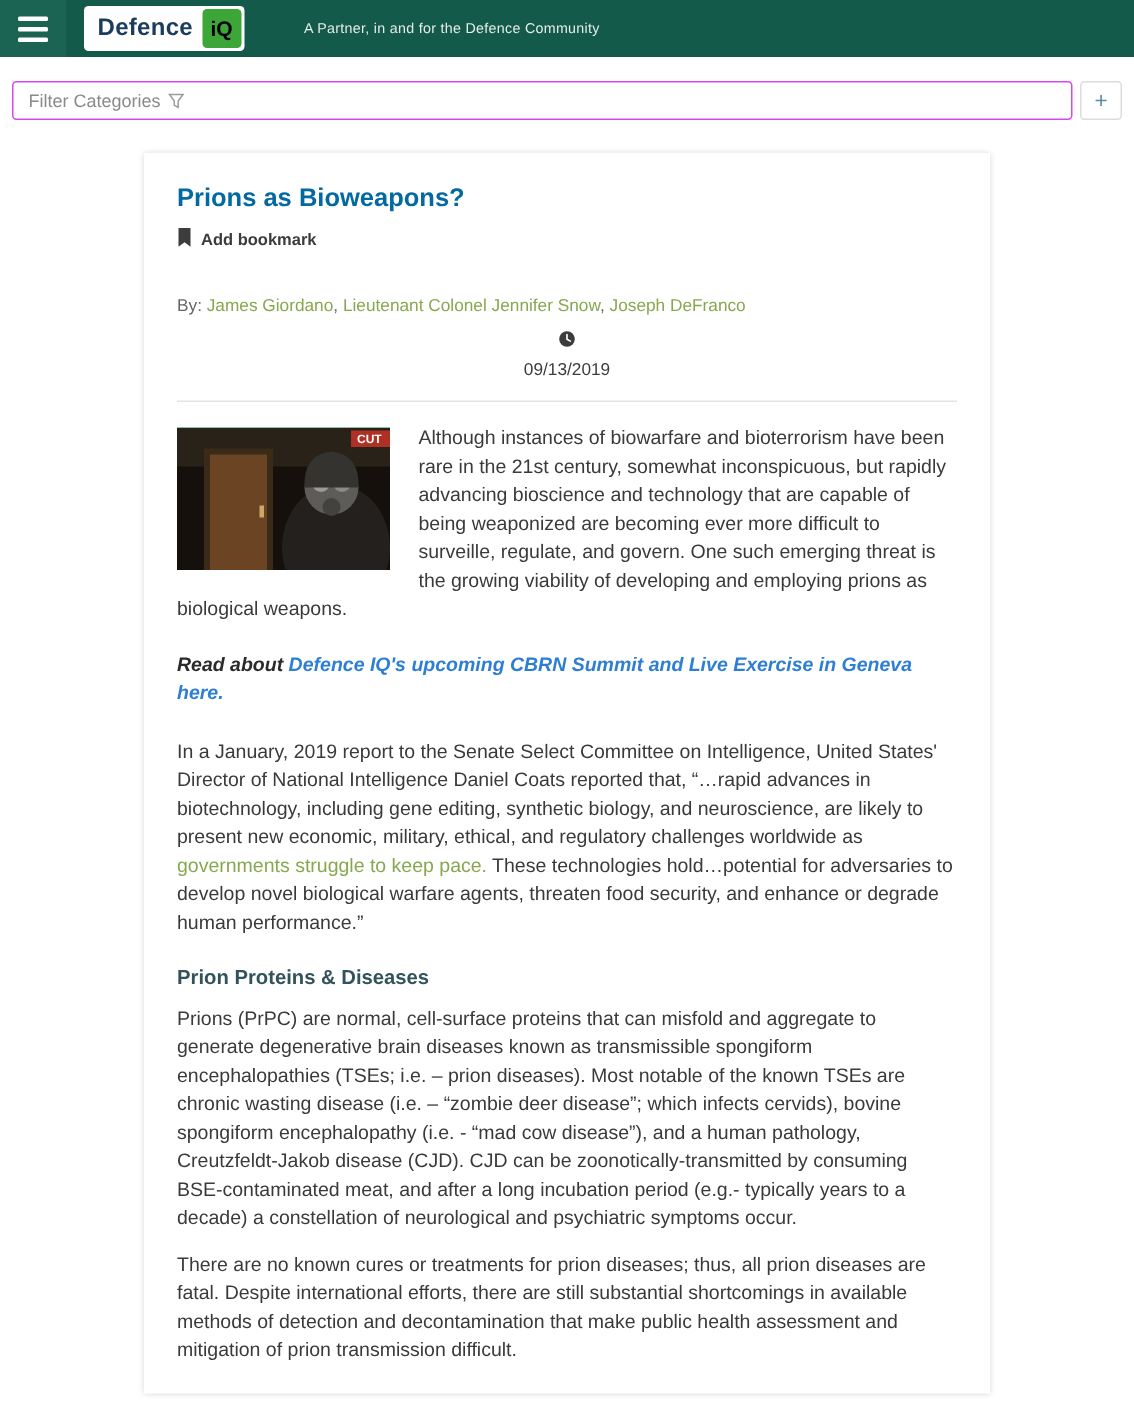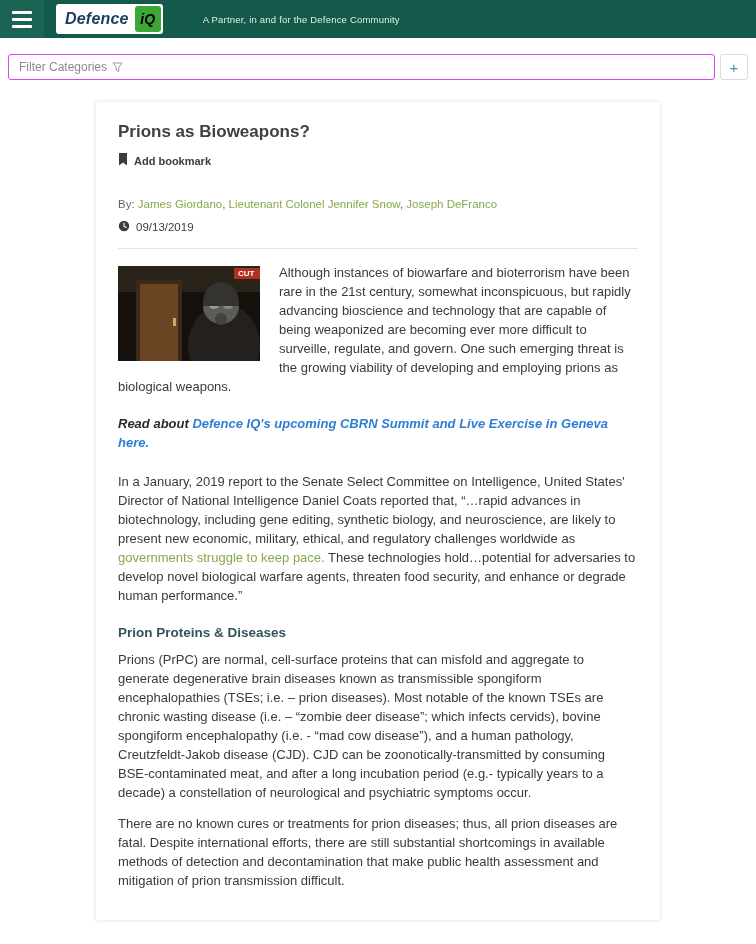--- a/index.html
+++ b/index.html
@@ -29,21 +29,20 @@
   }
   .menu-btn span { display: block; width: 20px; height: 3px; background: #ffffff; border-radius: 1px; }
   .logo {
     margin-left: 12px;
     background: #ffffff;
     border-radius: 3px;
     height: 30px;
     display: flex; align-items: center;
     padding: 2px 2px 2px 9px;
     cursor: pointer;
-    font-style: italic;
   }
   .logo-text {
     color: #1c3c5e; font-weight: bold; font-size: 16px; letter-spacing: 0.2px;
     margin-right: 6px;
   }
   .logo-badge {
     background: #3da639; color: #000000; font-weight: bold; font-size: 14px;
     width: 26px; height: 26px; border-radius: 3px;
     display: flex; align-items: center; justify-content: center;
   }
@@ -75,36 +74,36 @@
   
   .card {
     width: 564px;
     margin: 22px auto 0 auto;
     background: #ffffff;
     box-shadow: 0 0 4px rgba(0,0,0,0.15);
     padding: 20px 22px 8px 22px;
     min-height: 818px;
   }
   .article-title {
-    font-size: 17px; font-weight: bold; color: #404040; margin-bottom: 10px;
+    font-size: 17px; font-weight: bold; color: #0369a1; margin-bottom: 10px;
   }
   .article-subtitle {
     font-size: 15.5px; font-weight: normal; color: #33535c; line-height: 1.45;
     margin-bottom: 16px;
   }
   .bookmark-row {
     display: inline-flex; align-items: center; gap: 6px;
     font-size: 11px; font-weight: bold; color: #3c3c3c; cursor: pointer;
     margin-bottom: 30px;
   }
   .byline { font-size: 11.5px; color: #666; margin-bottom: 10px; }
   .byline a { color: #87a84e; text-decoration: none; cursor: pointer; }
   .date-row {
     display: flex; align-items: center; gap: 6px;
-    font-size: 11.5px; color: #3c3c3c; margin-bottom: 14px;
+    font-size: 11.5px; color: #3c3c3c; margin-bottom: 14px; flex-direction: column;
   }
   .divider { border: none; border-top: 1px solid #e4e4e4; margin: 0 0 14px 0; }
 
   p.body-text {
     font-size: 13px; line-height: 19px; color: #3a3a3a; margin-bottom: 12px;
   }
   .img-float {
     float: left;
     width: 142px; height: 95px;
     margin: 3px 19px 8px 0;

